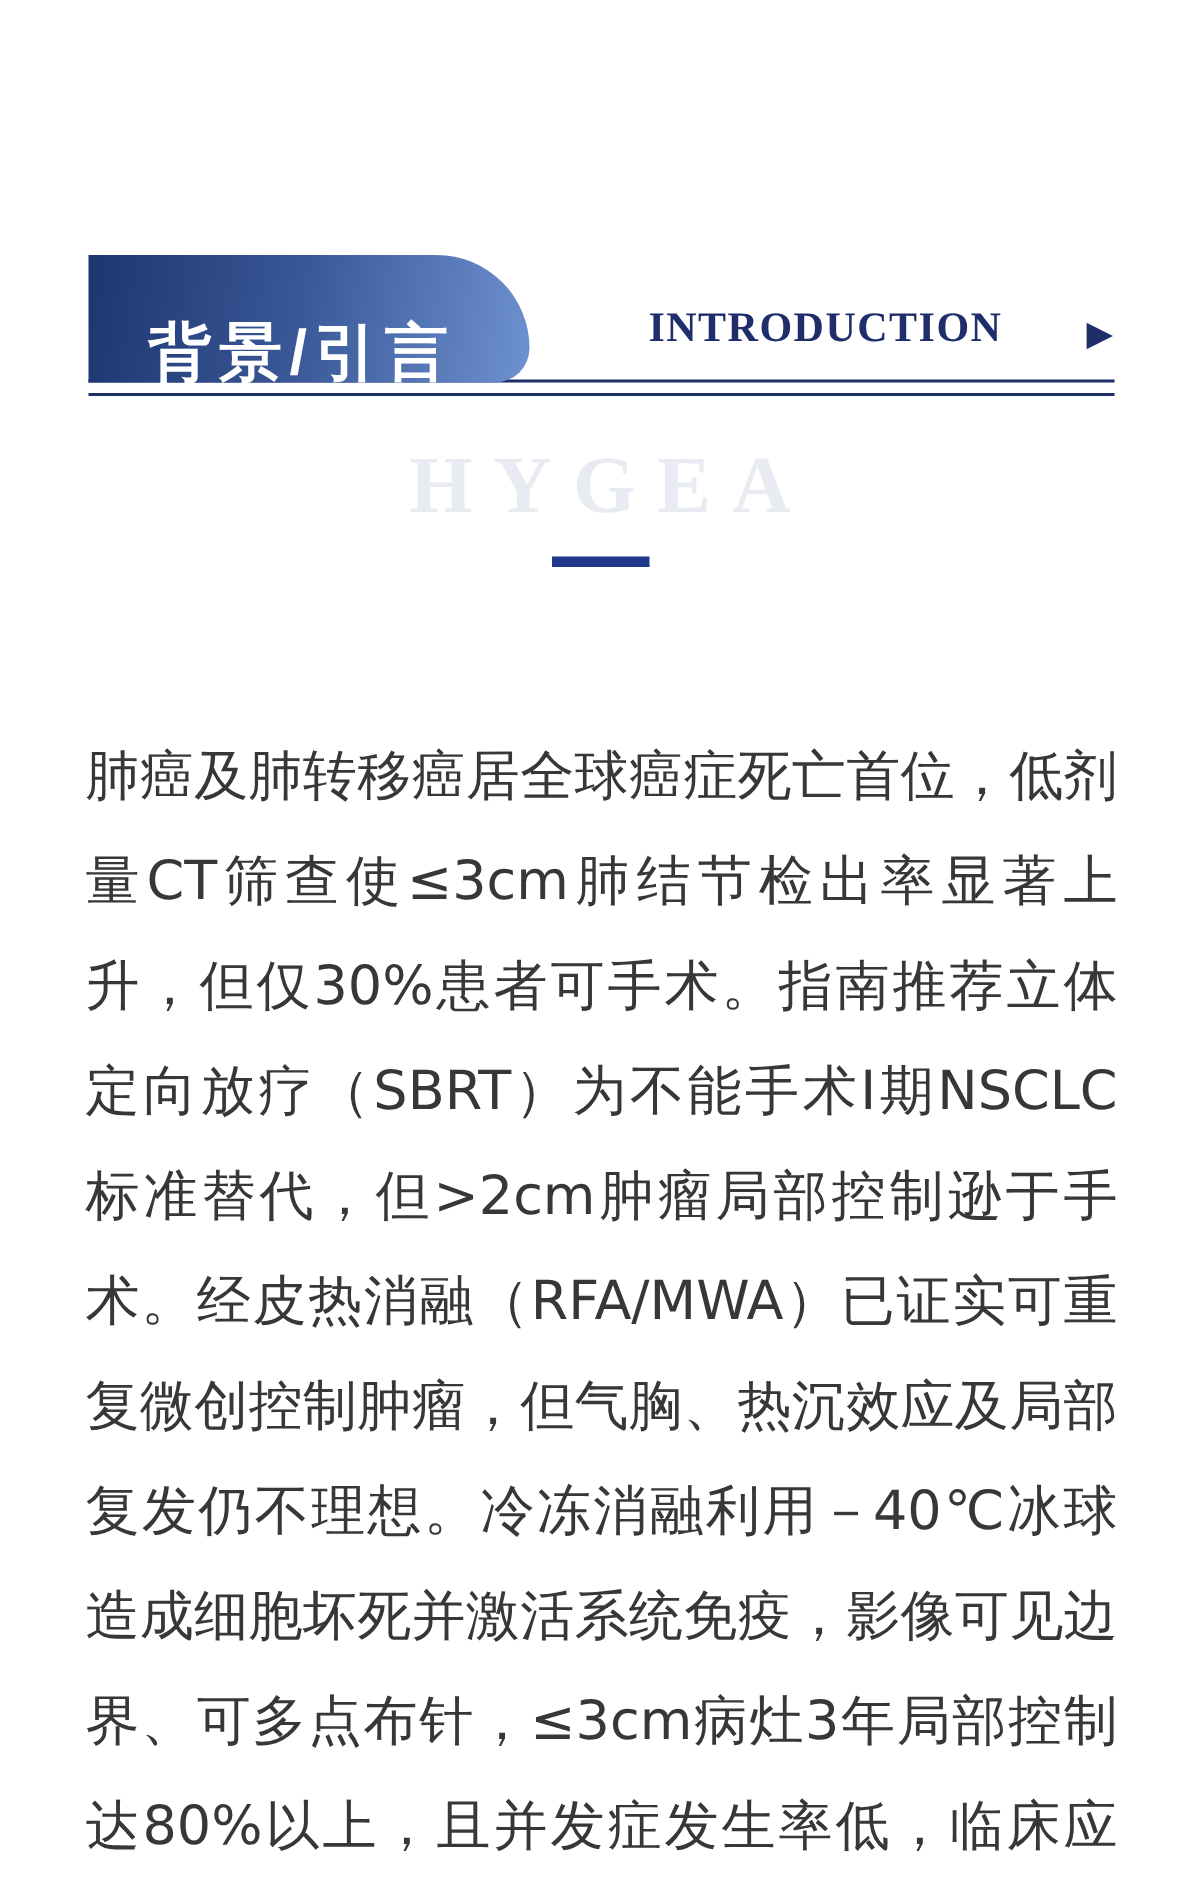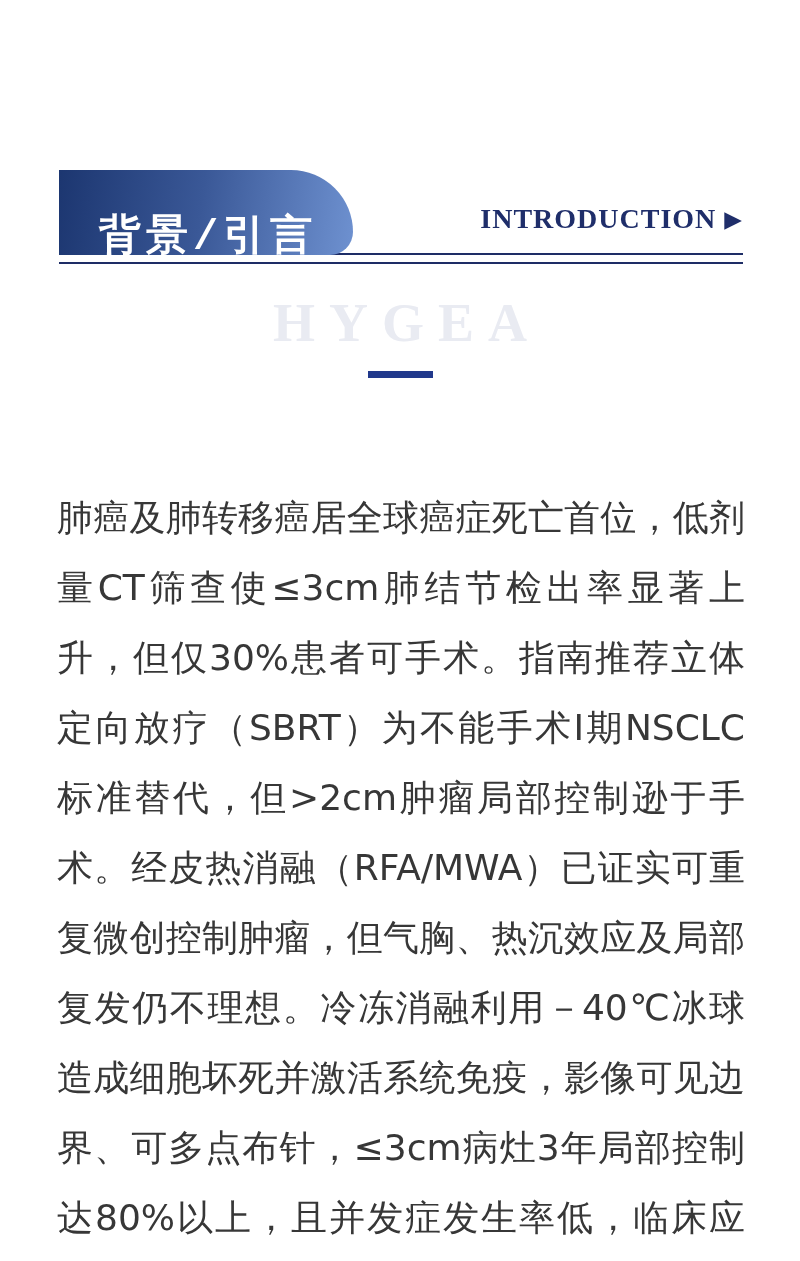--- a/index.html
+++ b/index.html
@@ -31,21 +31,21 @@
     top: 170px;
     width: 294px;
     height: 85px;
     background: linear-gradient(98deg, #1c3670 0%, #3a5897 48%, #6e91d0 100%);
     border-radius: 0 70px 26px 0;
     display: flex;
     align-items: center;
     z-index: 2;
   }
   .banner-title {
-    font-family: Liberation Mono, monospace;
+    font-family: Liberation Sans, sans-serif;
     font-weight: bold;
     font-size: 42px;
     letter-spacing: 5px;
     color: #ffffff;
     padding-left: 40px;
     white-space: nowrap;
     margin-top: 44px;
   }
 
   .intro-label {
@@ -53,21 +53,22 @@
     top: 203px;
     right: 57px;
     font-family: "Liberation Serif", "DejaVu Serif", serif;
     font-weight: bold;
     font-size: 28px;
     letter-spacing: 1px;
     color: #1f2e6a;
     white-space: nowrap;
     z-index: 2;
     display: flex;
-    align-items: center;
+    align-items: flex-end;
+    gap: 48px;
   }
   .intro-arrow {
     font-family: "DejaVu Sans", sans-serif;
     font-size: 23px;
     margin-left: 8px;
     line-height: 1;
   }
 
   
   .brand-watermark {

